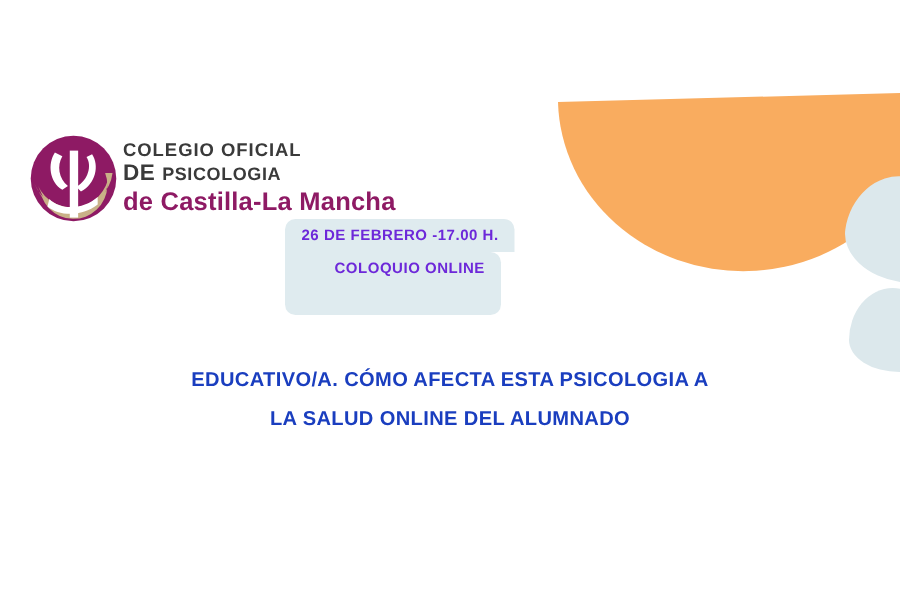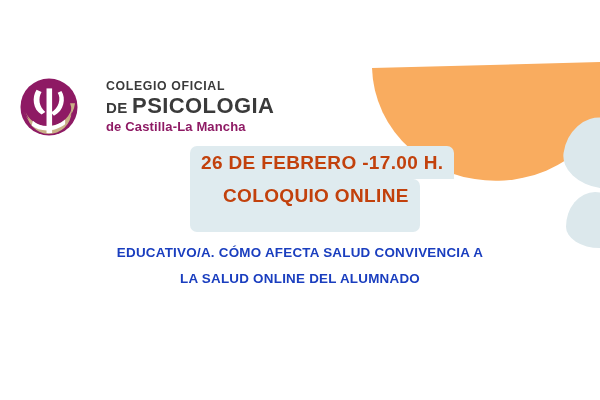--- a/index.html
+++ b/index.html
@@ -52,24 +52,24 @@
     width: 56px;
     height: 56px;
     background: #DCE8EC;
     border-radius: 52% 48% 40% 60% / 62% 48% 52% 38%;
   }
 
   
   .logo-block {
     position: absolute;
     left: 18px;
-    top: 76px;
+    top: 88px;
     display: flex;
     align-items: center;
-    gap: 26px;
+    gap: 2px;
   }
   .logo-mark {
     width: 62px;
     height: 62px;
     flex: 0 0 auto;
     display: block;
   }
   .logo-text {
     display: flex;
     flex-direction: column;
@@ -87,47 +87,47 @@
     white-space: nowrap;
     color: #3A3A3A;
     margin-top: 1px;
   }
   .logo-line2 .sm {
     font-size: 15px;
     font-weight: bold;
     letter-spacing: 0.4px;
   }
   .logo-line2 .lg {
-    font-size: 22px;
+    font-size: 12px;
     font-weight: bold;
     letter-spacing: 0.4px;
     margin-top: 24px;
   }
   .logo-line3 {
-    font-size: 13px;
+    font-size: 17px;
     font-weight: bold;
     color: #8E1A64;
     letter-spacing: 0.15px;
     white-space: nowrap;
     margin-top: 2px;
   }
 
   
   .banner {
     position: absolute;
     left: 190px;
     top: 146px;
     display: flex;
     flex-direction: column;
     align-items: flex-start;
   }
   .banner-line {
     background: #DFEBEF;
-    color: #c2410c;
-    font-size: 19px;
+    color: #6d28d9;
+    font-size: 10px;
     font-weight: bold;
     letter-spacing: 0.35px;
     white-space: nowrap;
     display: block;
   }
   .banner-line-1 {
     padding: 6px 11px 5px 11px;
     border-radius: 7px 7px 0 0;
   }
   .banner-line-2 {
@@ -187,17 +187,17 @@
       <div class="logo-line3">de Castilla-La Mancha</div>
     </div>
   </div>
 
   <div class="banner">
     <span class="banner-line banner-line-1">26 DE FEBRERO -17.00 H.</span>
     <span class="banner-line banner-line-2">COLOQUIO ONLINE</span>
   </div>
 
   <div class="headline">
-    <div>EDUCATIVO/A. CÓMO AFECTA SALUD CONVIVENCIA A</div>
+    <div>EDUCATIVO/A. CÓMO AFECTA ESTA PSICOLOGIA A</div>
     <div>LA SALUD ONLINE DEL ALUMNADO</div>
   </div>
 
 </div>
 
 </body></html>

